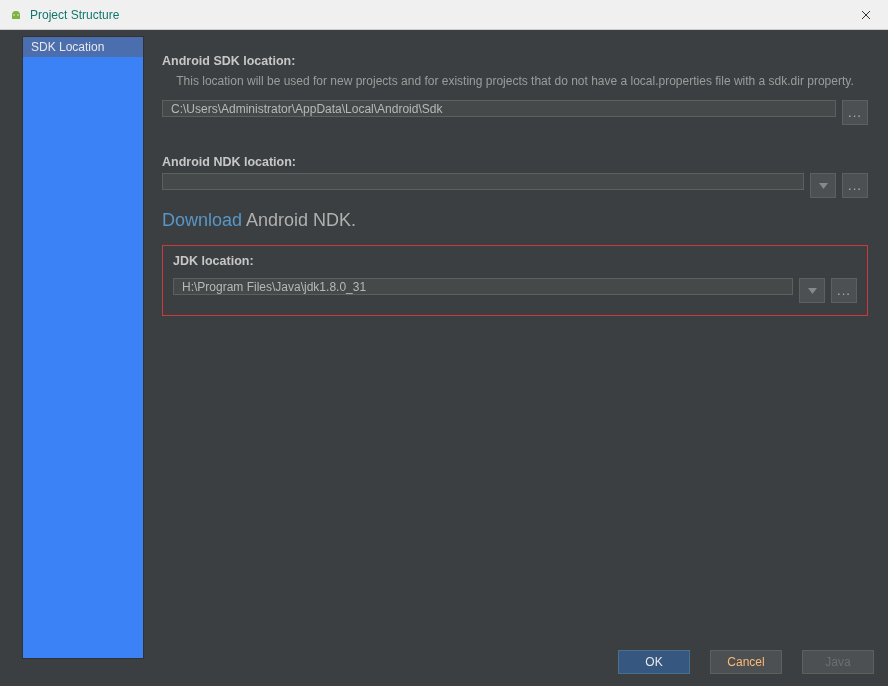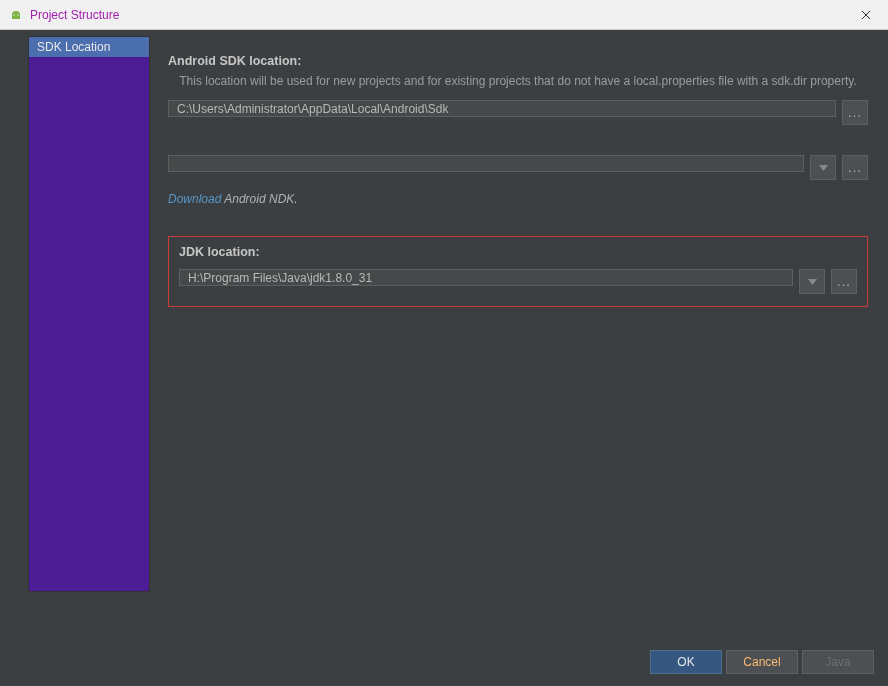--- a/index.html
+++ b/index.html
@@ -19,21 +19,21 @@
     padding-left: 8px;
     border-bottom: 1px solid #ccc;
   }
   .titlebar .app-icon {
     width: 16px; height: 16px;
     margin-right: 6px;
     display: inline-flex;
     align-items: center;
   }
   .titlebar .title {
-    color: #a21caf;
+    color: #0f766e;
     font-size: 12px;
     flex: 1;
   }
   .titlebar .close {
     width: 45px;
     height: 30px;
     display: flex;
     align-items: center;
     justify-content: center;
     color: #333;
@@ -49,24 +49,24 @@
   .left-gutter {
     width: 16px;
     background: #3c3f41;
     color: #377ca5;
     font-size: 11px;
     padding-top: 4px;
     padding-left: 2px;
   }
   .sidebar {
     width: 122px;
-    height: 556px;
+    height: 623px;
     border: 1px solid #323232;
-    background: #4c1d95;
-    margin-left: 12px;
+    background: #3b82f6;
+    margin-left: 6px;
   }
   .sidebar-item {
     background: #4b6eaf;
     color: #e8e8e8;
     padding: 3px 8px;
     font-size: 12px;
     cursor: pointer;
   }
   .main {
     flex: 1;
@@ -110,30 +110,30 @@
     color: #b0b0b0;
     display: flex;
     align-items: center;
     justify-content: center;
     cursor: pointer;
     font-size: 13px;
     letter-spacing: 1px;
   }
   .dropdown-btn svg { width: 9px; height: 6px; }
   .link { color: #5896c6; cursor: pointer; }
-  .download-row { margin-bottom: 30px; font-size: 12px; color: #b0b0b0; font-style: italic; }
+  .download-row { margin-bottom: 14px; font-size: 18px; color: #b0b0b0; }
   .jdk-box {
     border: 1px solid #cc3a3a;
     padding: 8px 10px 12px 10px;
     margin-top: 14px;
   }
   .button-bar {
     display: flex;
     justify-content: flex-end;
-    gap: 4px;
+    gap: 20px;
     padding: 10px 14px 2px 0;
     background: #3c3f41;
   }
   .btn {
     min-width: 72px;
     height: 24px;
     border: 1px solid #5e6060;
     background: #4c5052;
     color: #fdba74;
     font-size: 12px;
@@ -180,20 +180,21 @@
 
     <div class="section-title">Android SDK location:</div>
     <div class="section-desc">This location will be used for new projects and for existing projects that do not have a local.properties file with a sdk.dir property.</div>
     <div class="input-row">
       <input class="text-input" type="text" value="C:\Users\Administrator\AppData\Local\Android\Sdk" style="">
       <div class="browse-btn">...</div>
     </div>
 
     <div style="height:18px"></div>
 
+    <div class="section-title">Android NDK location:</div>
     <div class="input-row">
       <input class="text-input empty" type="text" value="" style="">
       <div class="dropdown-btn">
         <svg viewBox="0 0 9 6">
             <path d="M0 0h9L4.5 6z" fill="#888"></path>
           </svg>
       </div>
       <div class="browse-btn">...</div>
     </div>
     <div class="download-row">

